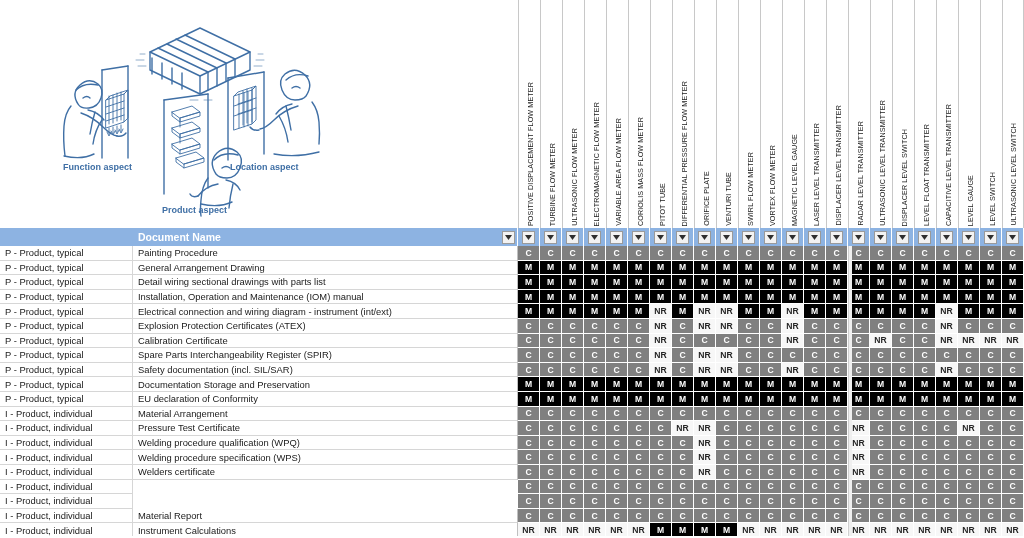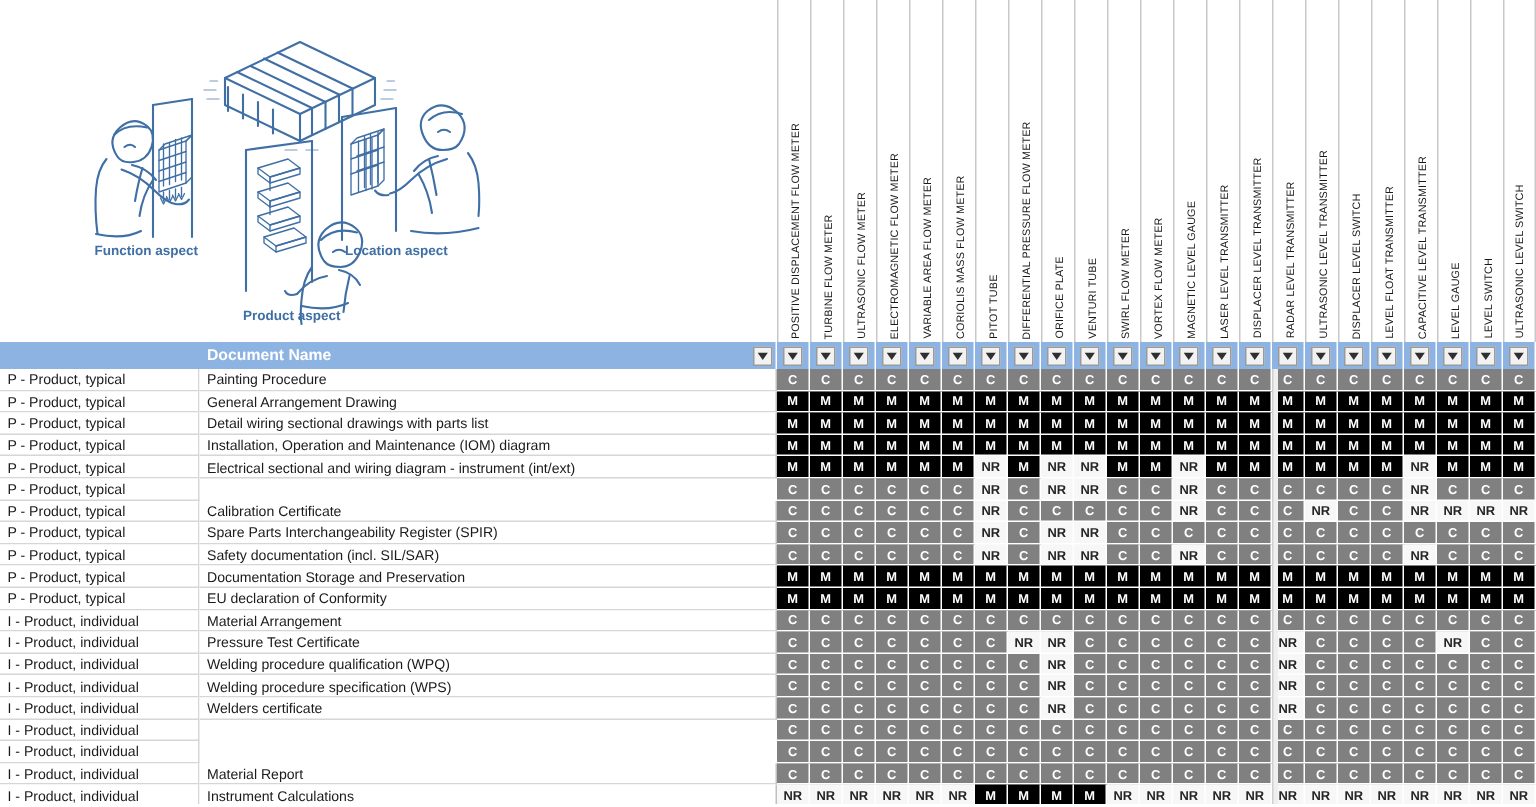--- a/index.html
+++ b/index.html
@@ -530,21 +530,21 @@
         <div class="cell v-M" style="left: 870px;">M</div>
         <div class="cell v-M" style="left: 892px;">M</div>
         <div class="cell v-M" style="left: 914px;">M</div>
         <div class="cell v-M" style="left: 936px;">M</div>
         <div class="cell v-M" style="left: 958px;">M</div>
         <div class="cell v-M" style="left: 980px;">M</div>
         <div class="cell v-M" style="left: 1002px;">M</div>
       </div>
       <div class="row" style="top: 43.8px;">
         <div class="c-flpi">P - Product, typical</div>
-        <div class="c-doc">Installation, Operation and Maintenance (IOM) diagram</div>
+        <div class="c-doc">Installation, Operation and Maintenance (IOM) manual</div>
         <div class="cell v-M" style="left: 518px;">M</div>
         <div class="cell v-M" style="left: 540px;">M</div>
         <div class="cell v-M" style="left: 562px;">M</div>
         <div class="cell v-M" style="left: 584px;">M</div>
         <div class="cell v-M" style="left: 606px;">M</div>
         <div class="cell v-M" style="left: 628px;">M</div>
         <div class="cell v-M" style="left: 650px;">M</div>
         <div class="cell v-M" style="left: 672px;">M</div>
         <div class="cell v-M" style="left: 694px;">M</div>
         <div class="cell v-M" style="left: 716px;">M</div>
@@ -557,21 +557,21 @@
         <div class="cell v-M" style="left: 870px;">M</div>
         <div class="cell v-M" style="left: 892px;">M</div>
         <div class="cell v-M" style="left: 914px;">M</div>
         <div class="cell v-M" style="left: 936px;">M</div>
         <div class="cell v-M" style="left: 958px;">M</div>
         <div class="cell v-M" style="left: 980px;">M</div>
         <div class="cell v-M" style="left: 1002px;">M</div>
       </div>
       <div class="row" style="top: 58.4px;">
         <div class="c-flpi">P - Product, typical</div>
-        <div class="c-doc">Electrical sectional and wiring diagram - instrument (int/ext)</div>
+        <div class="c-doc">Electrical connection and wiring diagram - instrument (int/ext)</div>
         <div class="cell v-M" style="left: 518px;">M</div>
         <div class="cell v-M" style="left: 540px;">M</div>
         <div class="cell v-M" style="left: 562px;">M</div>
         <div class="cell v-M" style="left: 584px;">M</div>
         <div class="cell v-M" style="left: 606px;">M</div>
         <div class="cell v-M" style="left: 628px;">M</div>
         <div class="cell v-NR" style="left: 650px;">NR</div>
         <div class="cell v-M" style="left: 672px;">M</div>
         <div class="cell v-NR" style="left: 694px;">NR</div>
         <div class="cell v-NR" style="left: 716px;">NR</div>
@@ -584,20 +584,21 @@
         <div class="cell v-M" style="left: 870px;">M</div>
         <div class="cell v-M" style="left: 892px;">M</div>
         <div class="cell v-M" style="left: 914px;">M</div>
         <div class="cell v-NR" style="left: 936px;">NR</div>
         <div class="cell v-M" style="left: 958px;">M</div>
         <div class="cell v-M" style="left: 980px;">M</div>
         <div class="cell v-M" style="left: 1002px;">M</div>
       </div>
       <div class="row" style="top: 73px;">
         <div class="c-flpi">P - Product, typical</div>
+        <div class="c-doc">Explosion Protection Certificates (ATEX)</div>
         <div class="cell v-C" style="left: 518px;">C</div>
         <div class="cell v-C" style="left: 540px;">C</div>
         <div class="cell v-C" style="left: 562px;">C</div>
         <div class="cell v-C" style="left: 584px;">C</div>
         <div class="cell v-C" style="left: 606px;">C</div>
         <div class="cell v-C" style="left: 628px;">C</div>
         <div class="cell v-NR" style="left: 650px;">NR</div>
         <div class="cell v-C" style="left: 672px;">C</div>
         <div class="cell v-NR" style="left: 694px;">NR</div>
         <div class="cell v-NR" style="left: 716px;">NR</div>

